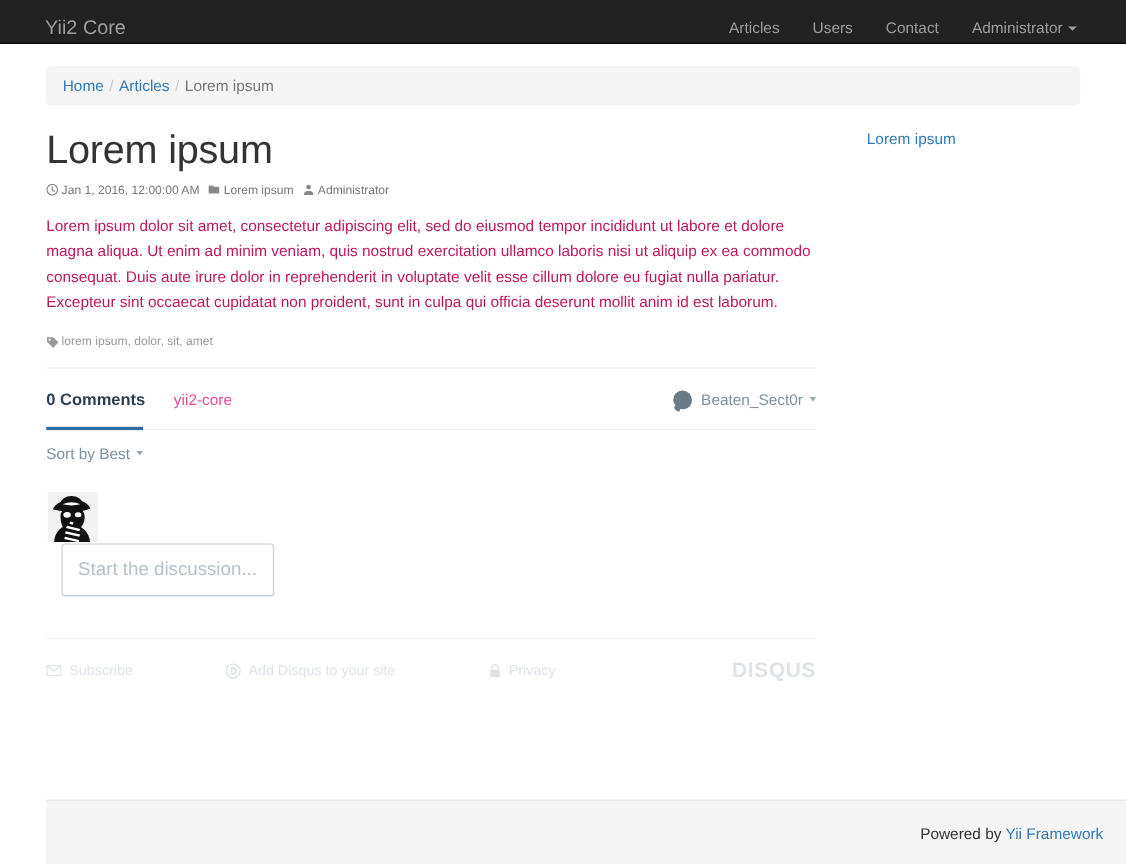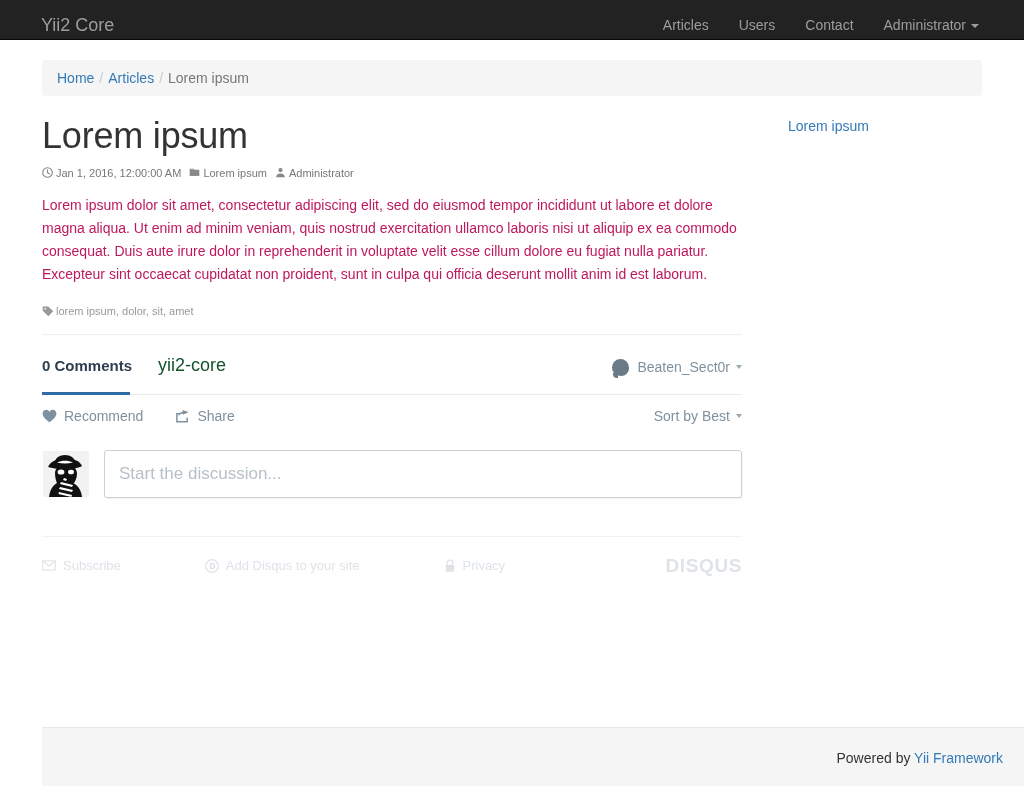--- a/index.html
+++ b/index.html
@@ -166,22 +166,22 @@
     margin-right: 26px;
     padding-bottom: 6px;
   }
   .dq-underline {
     position: absolute;
     left: 0; bottom: -1px;
     width: 88px; height: 3px;
     background: #2e6da4;
   }
   .dq-forum {
-    font-size: 18px;
-    color: #14532d;
+    font-size: 14px;
+    color: #ec4899;
     text-decoration: none;
     padding-bottom: 6px;
   }
   .dq-user {
     display: flex;
     align-items: center;
     padding-bottom: 6px;
   }
   .dq-avatar-blob {
     width: 17px; height: 17px;
@@ -225,20 +225,21 @@
     text-decoration: none;
     margin-right: 32px;
   }
   .dq-action .gi { margin-right: 7px; display: inline-flex; }
   .dq-sort { color: #7f919e; text-decoration: none; display: flex; align-items: center; }
 
   .dq-compose {
     display: flex;
     align-items: flex-start;
     margin-top: 26px;
+    flex-direction: column;
   }
   .dq-compose-avatar {
     width: 48px; height: 48px;
     flex: 0 0 48px;
     overflow: hidden;
     background: #ffffff;
     border: 1px solid #ffffff;
   }
   .dq-textarea {
     flex: 1 1 auto;
@@ -399,39 +400,20 @@
             </div>
             <div class="dq-user">
               <span class="dq-avatar-blob"></span>
               <span class="dq-username">Beaten_Sect0r</span>
               <span class="dq-caret"></span>
             </div>
             <span class="dq-underline"></span>
           </div>
 
           <div class="dq-actions">
-            <div class="dq-actions-left">
-              <a class="dq-action" href="#">
-                <span class="gi">
-                  <svg width="15" height="14" viewBox="0 0 16 15">
-                      <path d="M8 14.2C8 14.2 0.6 9.6 0.6 5.2 0.6 2.6 2.5 0.9 4.6 0.9 6.1 0.9 7.3 1.8 8 3.1 8.7 1.8 9.9 0.9 11.4 0.9 13.5 0.9 15.4 2.6 15.4 5.2 15.4 9.6 8 14.2 8 14.2z" fill="#7f919e"></path>
-                    </svg>
-                </span>
-                <span>Recommend</span>
-              </a>
-              <a class="dq-action" href="#">
-                <span class="gi">
-                  <svg width="15" height="14" viewBox="0 0 16 15">
-                      <path d="M1.2 4.2h4.4v1.6H2.8v7.1h9.4V9.1h1.6v5.4H1.2z" fill="#7f919e"></path>
-                      <path d="M8.2 1.0l6.4 2.6-6.4 2.6V4.9C6.1 5 4.7 6 4.1 8 3.6 5.2 5 3.3 8.2 2.9z" fill="#7f919e"></path>
-                    </svg>
-                </span>
-                <span>Share</span>
-              </a>
-            </div>
             <a class="dq-sort" href="#">
               <span>Sort by Best</span>
               <span class="dq-caret"></span>
             </a>
           </div>
 
           <div class="dq-compose">
             <div class="dq-compose-avatar">
               <svg width="46" height="46" viewBox="0 0 46 46">
                 <rect x="0" y="0" width="46" height="46" fill="#f2f2f2"></rect>

